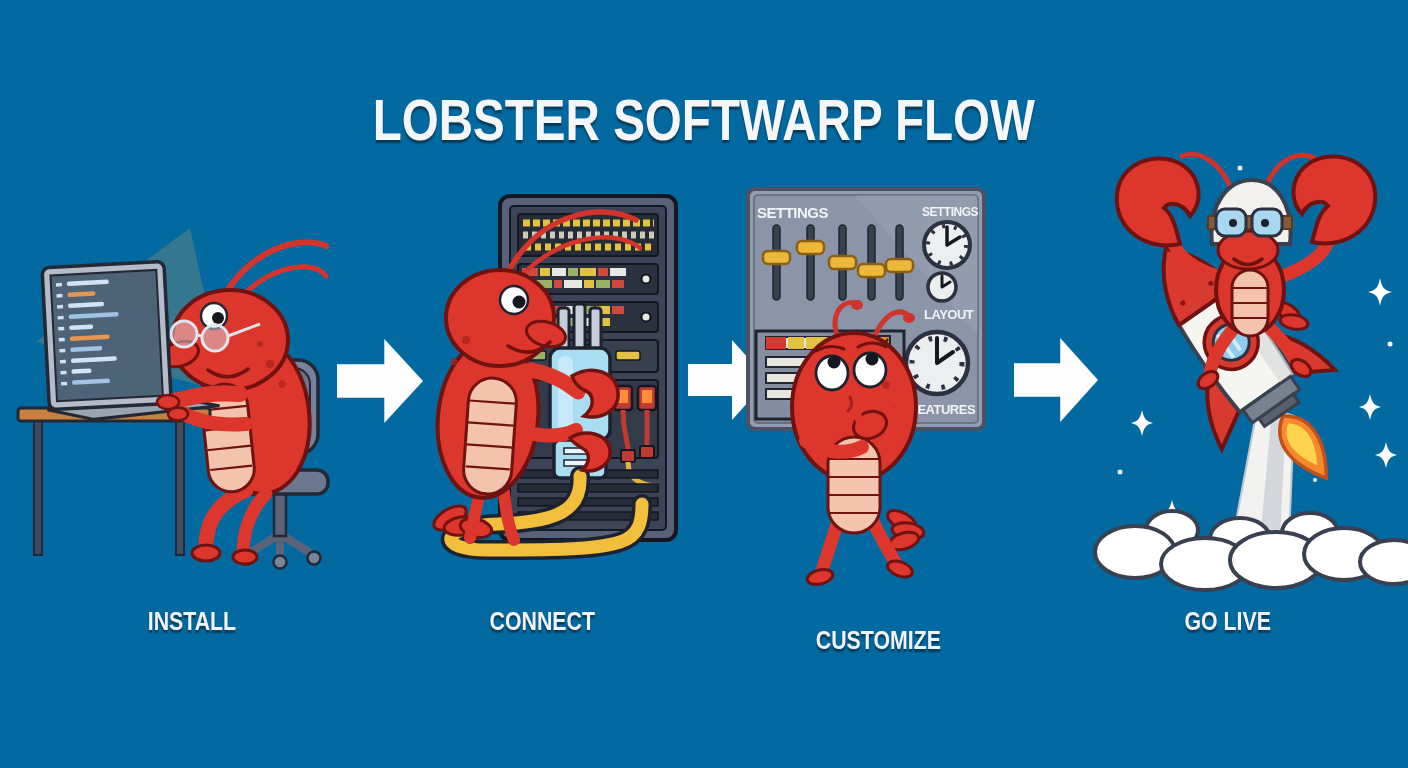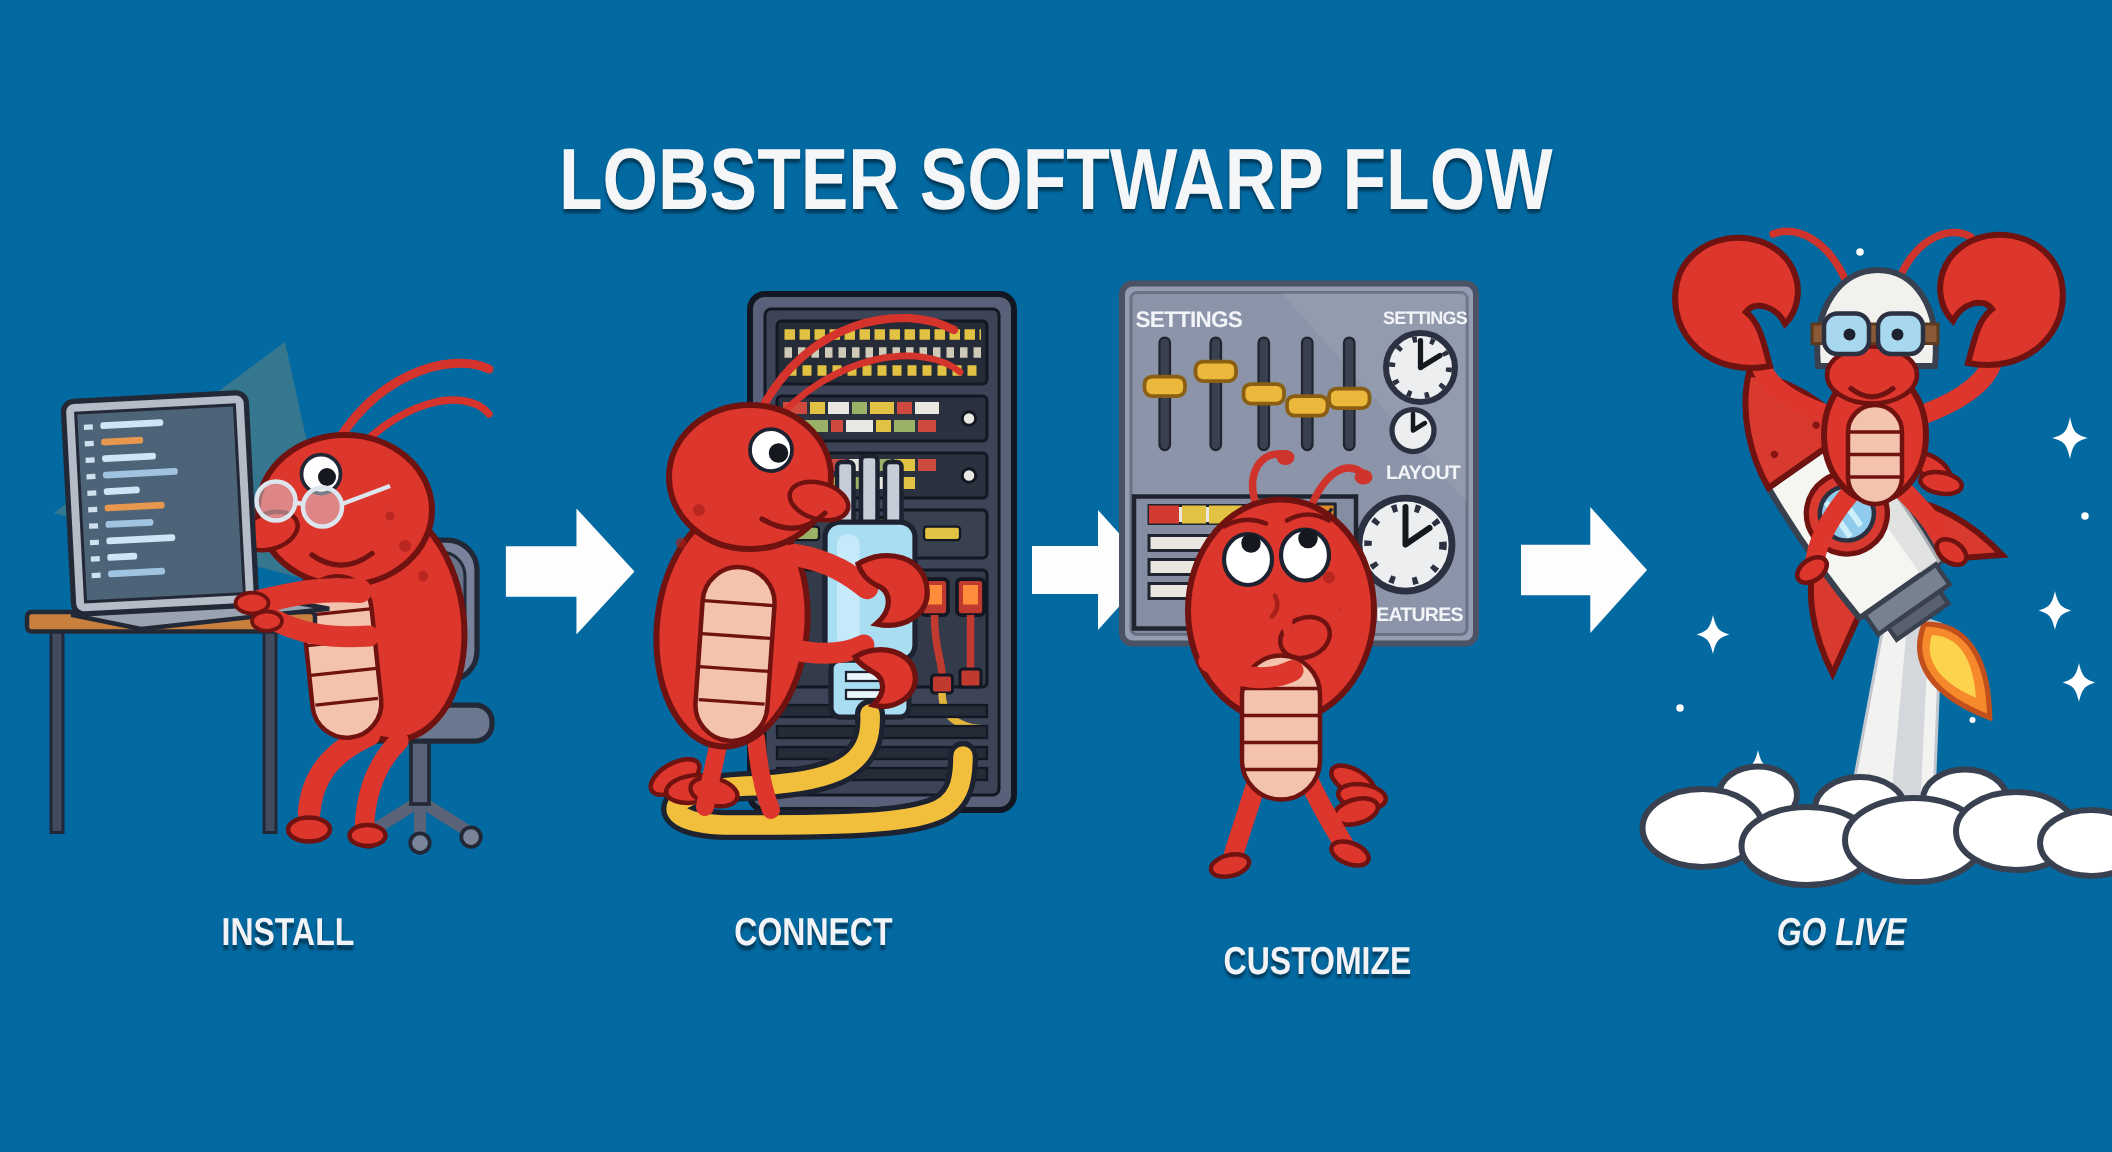--- a/index.html
+++ b/index.html
@@ -425,15 +425,15 @@
         <ellipse cx="264" cy="442" rx="40" ry="26"></ellipse>
         <ellipse cx="314" cy="450" rx="34" ry="22"></ellipse>
         <path d="M18,470 H322" stroke="none" fill="none"></path>
       </g>
     </svg>
   </div>
 
   <div class="step-label" style="left:92px;width:200px;"><span>INSTALL</span></div>
   <div class="step-label" style="left:442px;width:200px;"><span>CONNECT</span></div>
   <div class="step-label" style="left:770px;width:216px;margin-top:19px;"><span>CUSTOMIZE</span></div>
-  <div class="step-label" style="left:1128px;width:200px;font-style:italic;"><span>GO LIVE</span></div>
+  <div class="step-label" style="left:1128px;width:200px;"><span>GO LIVE</span></div>
 
 </div>
 
 </body></html>

